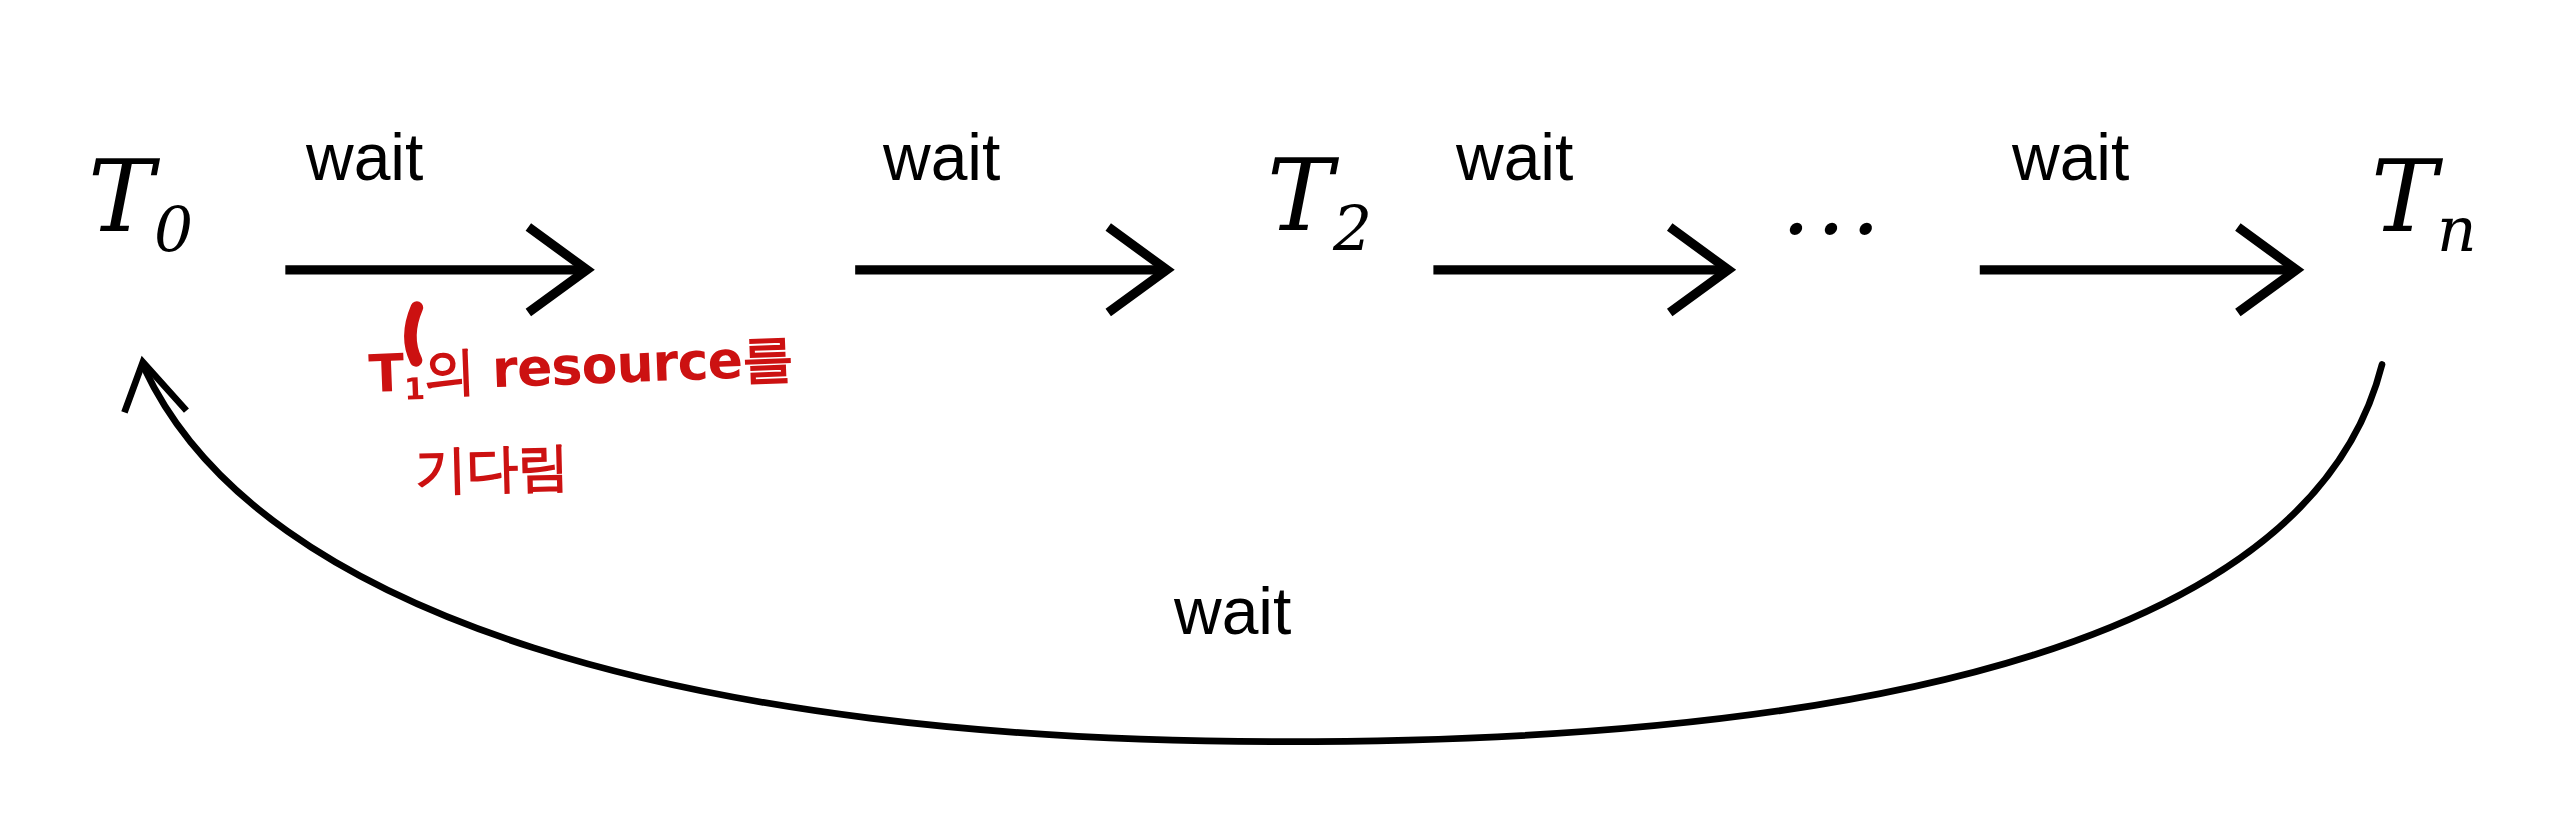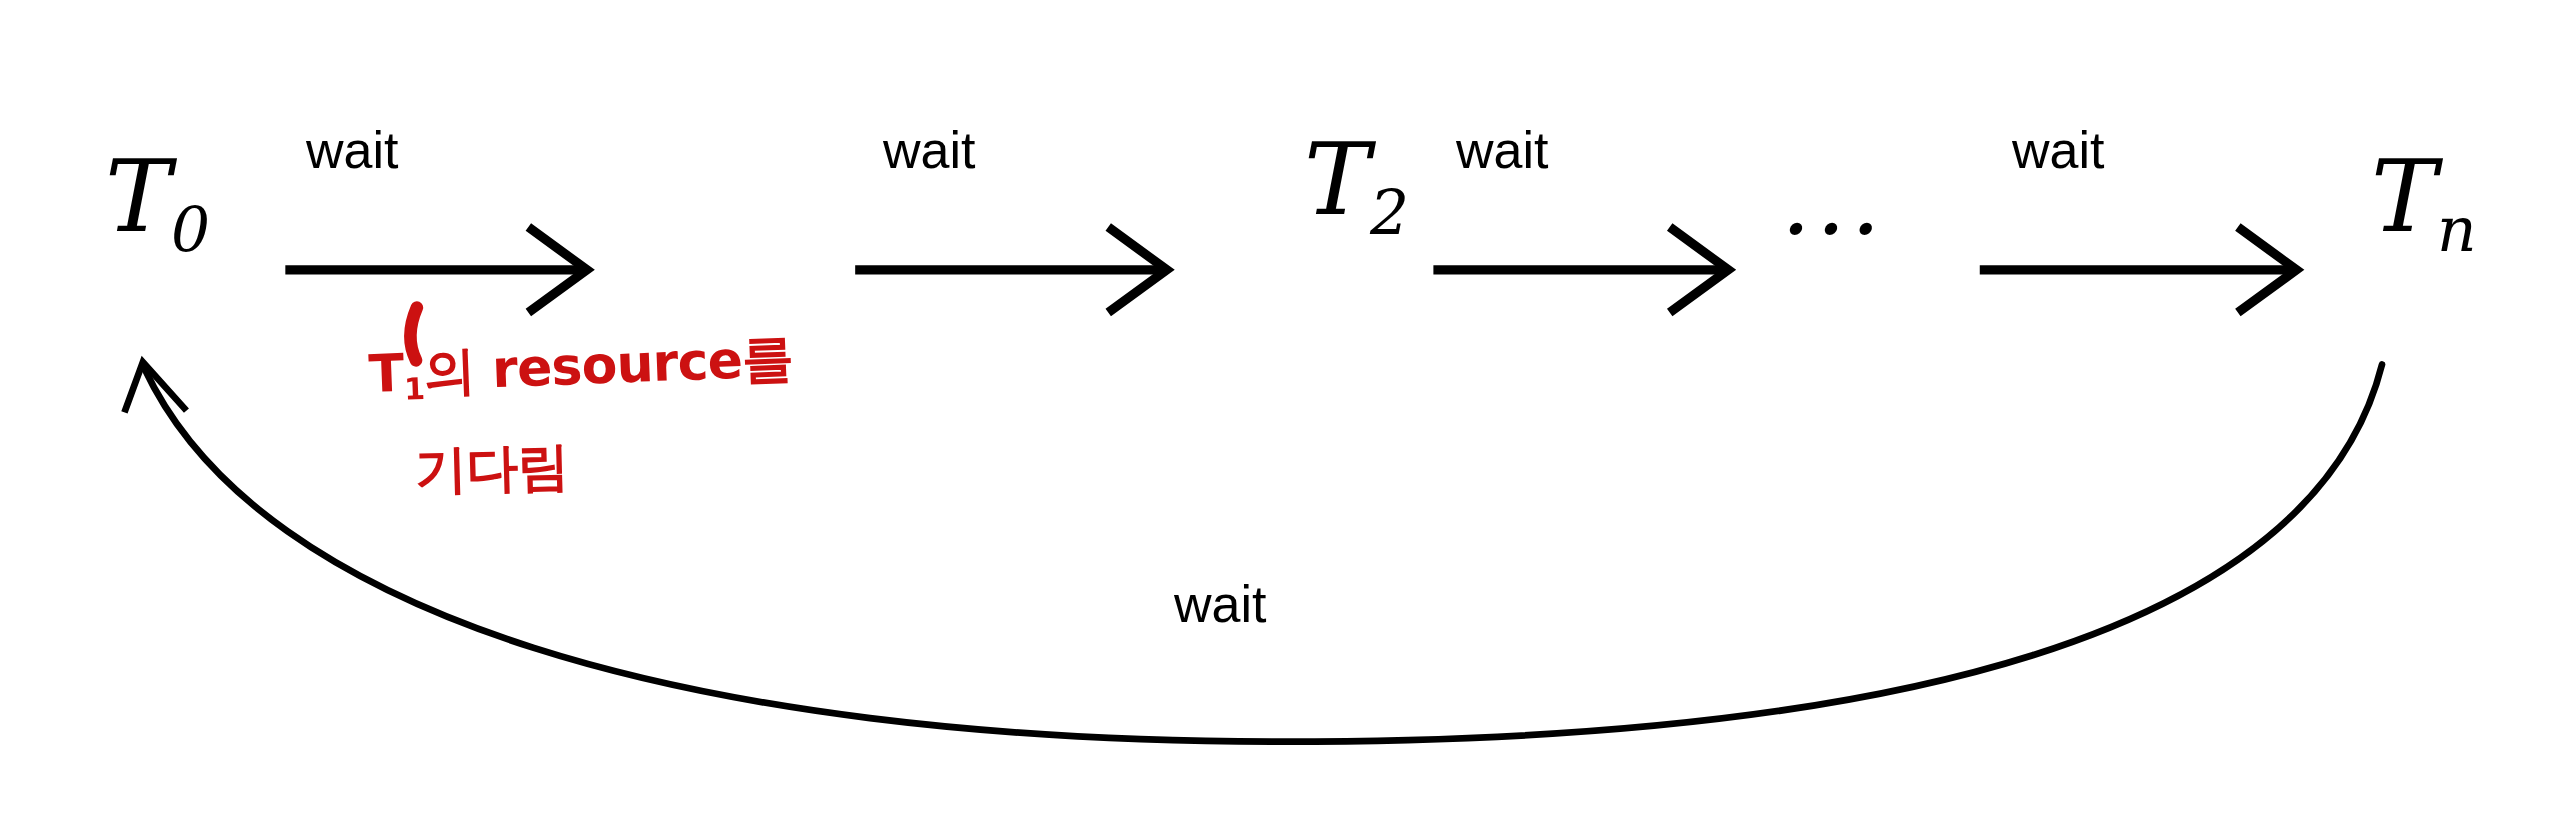--- a/index.html
+++ b/index.html
@@ -47,21 +47,21 @@
     font-size: 94px;
     line-height: 1;
     color: #000000;
     white-space: nowrap;
     letter-spacing: 5px;
   }
   .edge-label {
     position: absolute;
     font-family: "Liberation Sans", sans-serif;
     font-style: normal;
-    font-size: 52px;
+    font-size: 66px;
     line-height: 1;
     color: #000000;
     white-space: nowrap;
   }
   .annot-line {
     position: absolute;
     font-family: "DejaVu Sans", sans-serif;
     font-weight: bold;
     color: #CC1111;
     white-space: nowrap;
@@ -115,26 +115,26 @@
     <g>
       <path d="M 2842 435 C 2760 760, 2250 885, 1530 885 C 820 885, 310 735, 172 440" fill="none" stroke="#000000" stroke-width="8" stroke-linecap="round"></path>
       <polyline points="148,492 170,432 222,490" fill="none" stroke="#000000" stroke-width="8" stroke-linecap="butt" stroke-linejoin="miter"></polyline>
     </g>
 
     <g>
       <path d="M 497 367 C 488 388, 486 410, 496 430" fill="none" stroke="#CC1111" stroke-width="15" stroke-linecap="round"></path>
     </g>
   </svg>
 
-  <div class="node-label" style="left:105px; top:147px;">
+  <div class="node-label" style="left:88px; top:147px;">
     <span>T</span><span class="sub">0</span>
   </div>
 
 
-  <div class="node-label" style="left:1267px; top:130px;margin-left:37px;">
+  <div class="node-label" style="left:1267px; top:146px;">
     <span>T</span><span class="sub">2</span>
   </div>
 
   <div class="ellipsis-label" style="left:1781px; top:155px;">...</div>
 
   <div class="node-label" style="left:2371px; top:147px;">
     <span>T</span><span class="sub">n</span>
   </div>
 
   <div class="edge-label" style="left:306px; top:124px;">wait</div>

